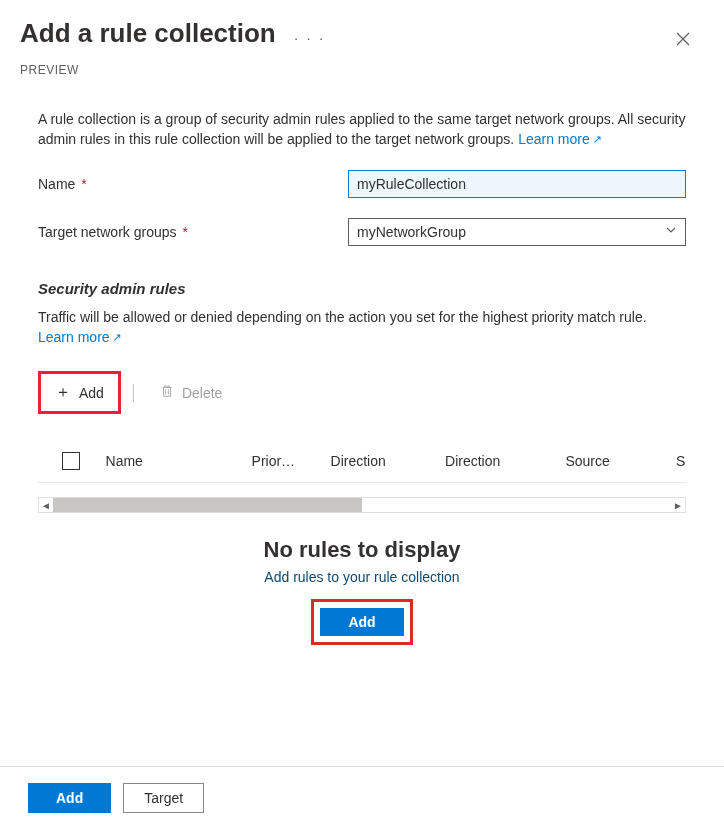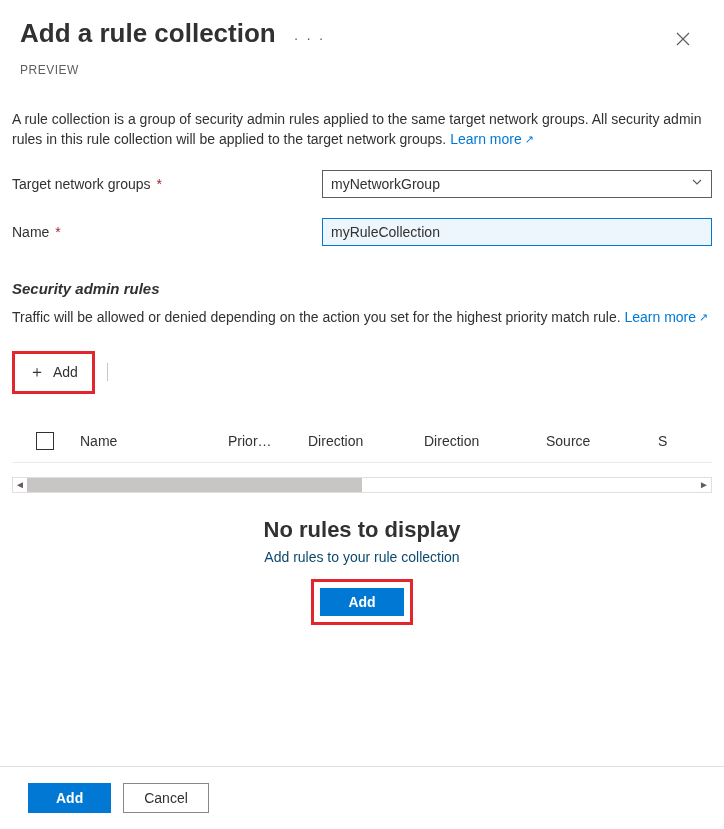--- a/index.html
+++ b/index.html
@@ -38,21 +38,21 @@
       letter-spacing: 0.5px;
       margin-top: 14px;
     }
     .close-x {
       font-size: 18px;
       color: #605e5c;
       cursor: pointer;
       padding: 6px;
       margin-top: 6px;
     }
-    .content { padding: 0 12px; margin-top: 32px; }
+    .content { padding: 0 38px; margin-top: 32px; }
     .desc {
       margin-top: 28px;
       color: #323130;
       line-height: 1.45;
     }
     .link {
       color: #0078d4;
       text-decoration: none;
       cursor: pointer;
     }
@@ -230,50 +230,58 @@
   </div>
 </div>
 
 <div class="content">
   <p class="desc">
     <span>A rule collection is a group of security admin rules applied to the same target network groups. All security admin rules in this rule collection will be applied to the target network groups. </span><a class="link"><span>Learn more</span><span class="ext-icon">↗</span></a>
   </p>
 
   <div class="form-row">
     <div class="form-label">
+      <span>Name</span><span class="required"> *</span>
+    </div>
+    <input type="text" class="text-input" value="myRuleCollection" style="">
+  </div>
+
+  <div class="form-row">
+    <div class="form-label">
       <span>Target network groups</span><span class="required"> *</span>
     </div>
     <div class="dropdown">
       <span>myNetworkGroup</span>
       <span class="chevron-down">
         <svg width="12" height="12" viewBox="0 0 12 12">
             <path d="M2 4 L6 8 L10 4" stroke="#605e5c" stroke-width="1.2" fill="none"></path>
           </svg>
       </span>
     </div>
   </div>
 
-  <div class="form-row">
-    <div class="form-label">
-      <span>Name</span><span class="required"> *</span>
-    </div>
-    <input type="text" class="text-input" value="myRuleCollection" style="">
-  </div>
-
   <div class="section-heading">Security admin rules</div>
   <p class="section-subtext">
     <span>Traffic will be allowed or denied depending on the action you set for the highest priority match rule. </span><a class="link"><span>Learn more</span><span class="ext-icon">↗</span></a>
   </p>
 
   <div class="toolbar">
     <div class="toolbar-btn highlight-box">
       <span class="plus-icon">＋</span>
       <span>Add</span>
     </div>
     <div class="toolbar-divider"></div>
+    <div class="toolbar-btn disabled">
+      <span class="trash-icon">
+        <svg viewBox="0 0 16 16">
+            <path d="M3 4 h10 M5 4 V2.5 h6 V4 M4 4 v10 h8 V4 M6.5 6 v6 M9.5 6 v6" stroke="#a19f9d" stroke-width="1" fill="none"></path>
+          </svg>
+      </span>
+      <span>Delete</span>
+    </div>
   </div>
 
   <div class="table-wrap">
     <div class="table-header">
       <div class="th-check">
           <div class="checkbox"></div>
         </div>
       <div class="th-name">Name</div>
       <div class="th-prior">Prior…</div>
       <div class="th-dir">Direction</div>
@@ -295,14 +303,14 @@
     <div class="empty-title">No rules to display</div>
     <div class="empty-sub">Add rules to your rule collection</div>
     <div class="empty-btn-wrap">
       <button class="primary-btn">Add</button>
     </div>
   </div>
 </div>
 
 <div class="footer">
   <button class="primary-btn">Add</button>
-  <button class="secondary-btn">Cancel</button>
+  <button class="secondary-btn">Target</button>
 </div>
 
 </body></html>

